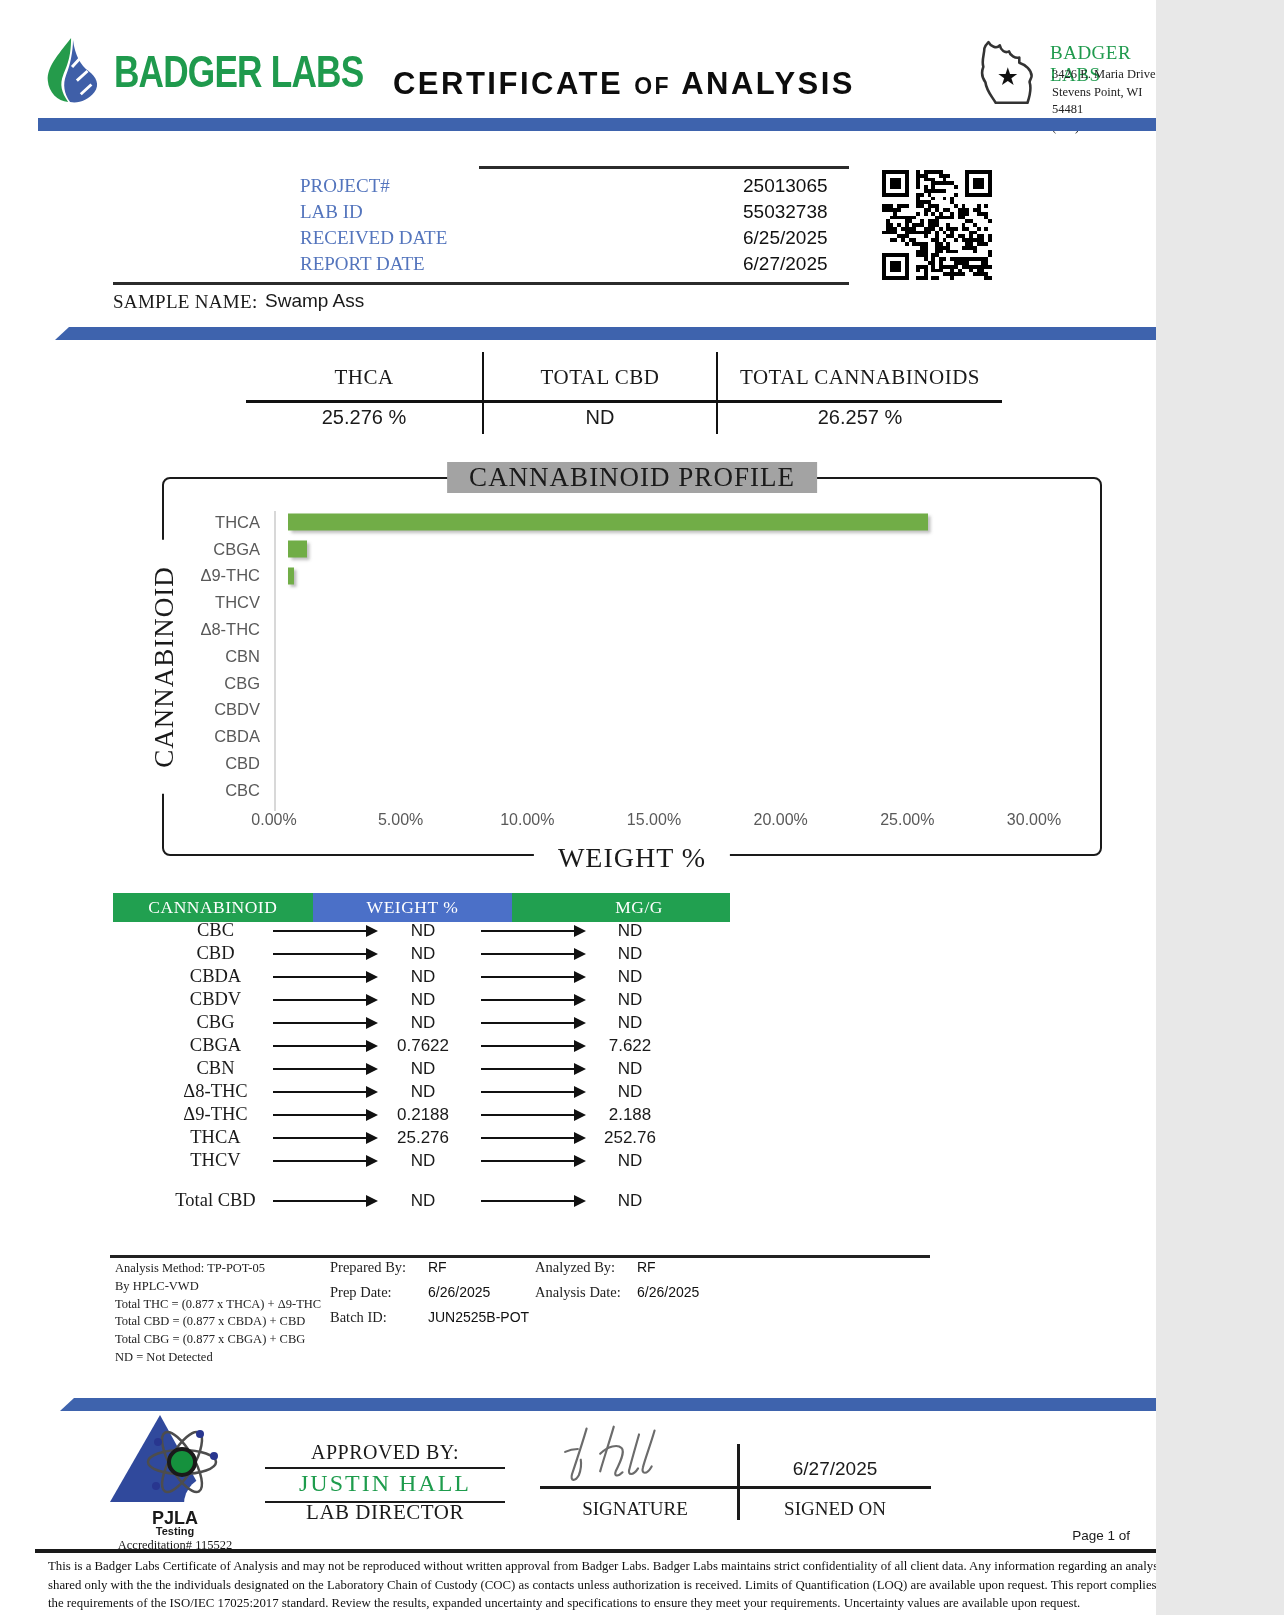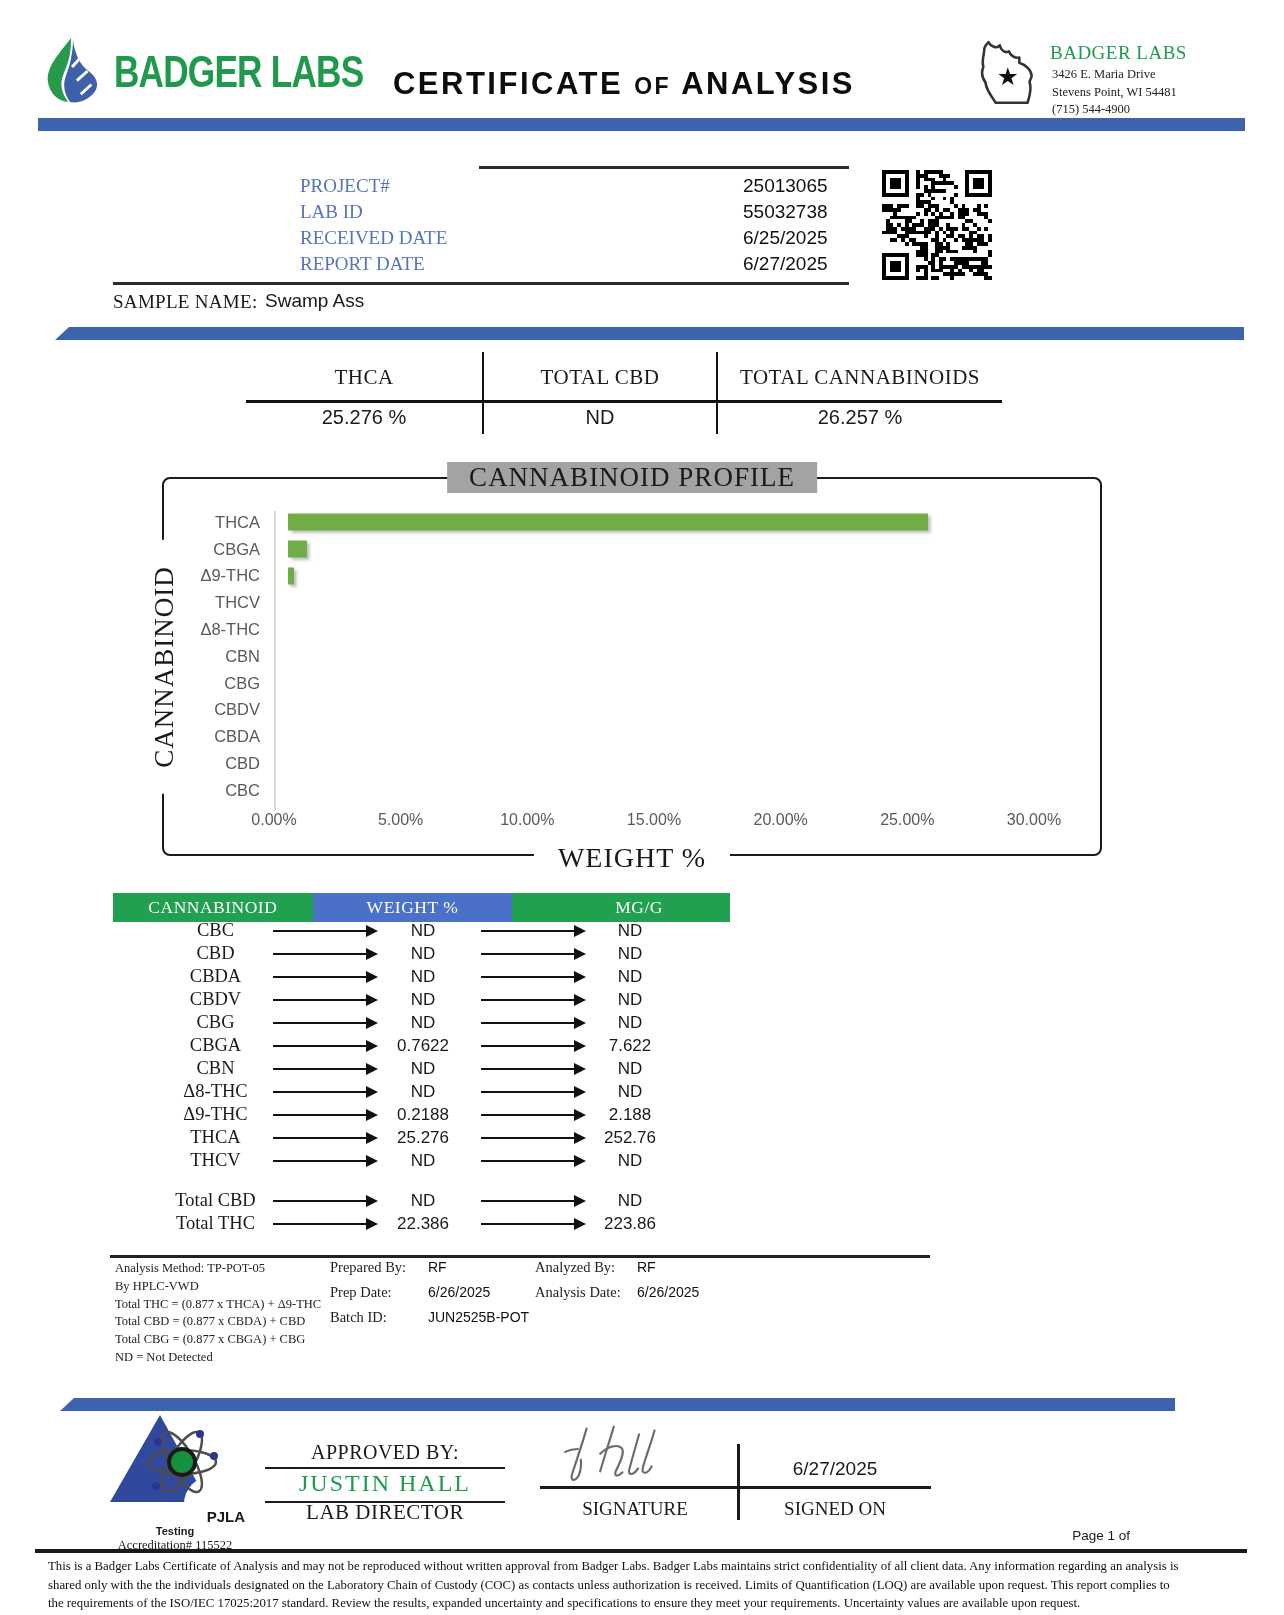--- a/index.html
+++ b/index.html
@@ -1,16 +1,16 @@
 <!DOCTYPE html>
 <html><head>
 <meta charset="utf-8">
 <style>
   html,body{margin:0;padding:0;background:#e8e8e8;}
-  .page{position:relative;width:1284px;height:1615px;background:#ffffff;overflow:hidden;
+  .page{position:relative;width:1156px;height:1615px;background:#ffffff;overflow:hidden;
         font-family:"Liberation Serif",serif;color:#1a1a1a;}
   .abs{position:absolute;}
 
   
   .brand{left:42px;top:36px;display:flex;align-items:center;gap:10px;}
   .brand-text{font-family:"Liberation Sans",sans-serif;font-weight:bold;font-size:44px;
               color:#1f9a4d;transform:scaleX(.80);transform-origin:left center;letter-spacing:-1px;white-space:nowrap;}
   .doc-title{left:378px;top:66px;width:492px;text-align:center;font-family:"Liberation Sans",sans-serif;
              font-weight:bold;color:#0d0d0d;font-size:31px;letter-spacing:2.5px;white-space:nowrap;}
   .doc-title .of{font-size:23px;}
@@ -79,22 +79,22 @@
              border-top:6px solid transparent;border-bottom:6px solid transparent;}
   .arr2{left:368px;width:95px;}
   .rt-bottomline{left:110px;top:1255px;width:820px;height:3px;background:#222;}
 
   
   .footnote-lines{left:115px;top:1260px;font-size:12.5px;line-height:1.42;color:#222;}
   .fn-label{font-size:14.5px;color:#222;}
   .fn-value{font-family:"Liberation Sans",sans-serif;font-size:14px;color:#111;}
 
   
-  .pjla-name{left:105px;top:1508px;width:140px;text-align:right;font-family:"Liberation Sans",sans-serif;
-             font-weight:bold;font-size:15px;}
+  .pjla-name{left:105px;top:1508px;width:140px;text-align:center;font-family:"Liberation Sans",sans-serif;
+             font-weight:bold;font-size:18px;}
   .pjla-sub{left:105px;top:1525px;width:140px;text-align:center;font-family:"Liberation Sans",sans-serif;
             font-weight:bold;font-size:11px;}
   .pjla-accr{left:95px;top:1538px;width:160px;text-align:center;font-size:12.5px;}
   .approved-label{left:265px;top:1441px;width:240px;text-align:center;font-size:20px;letter-spacing:.5px;
                   border-bottom:2.5px solid #1a1a1a;padding-bottom:3px;}
   .approver-name{left:265px;top:1470px;width:240px;text-align:center;font-size:24px;letter-spacing:2px;
                  color:#1e9c4d;border-bottom:2.5px solid #1a1a1a;padding-bottom:4px;}
   .approver-title{left:265px;top:1500px;width:240px;text-align:center;font-size:21px;letter-spacing:.5px;}
   .sig-line{left:540px;top:1486px;width:197px;height:2.5px;background:#1a1a1a;}
   .sig-label{left:540px;top:1498px;width:190px;text-align:center;font-size:19px;}
@@ -648,27 +648,20 @@
       </div>
     </div>
   <div class="abs totals-rows">
       <div class="rrow">
         <div class="rname">Total CBD</div>
         <div class="arr"></div>
         <div class="rval rw">ND</div>
         <div class="arr arr2"></div>
         <div class="rval rm">ND</div>
       </div>
-      <div class="rrow">
-        <div class="rname">Total THC</div>
-        <div class="arr"></div>
-        <div class="rval rw">22.386</div>
-        <div class="arr arr2"></div>
-        <div class="rval rm">223.86</div>
-      </div>
     </div>
   <div class="abs rt-bottomline"></div>
 
   <div class="abs footnote-lines">
       <div class="fline">Analysis Method: TP-POT-05</div>
       <div class="fline">By HPLC-VWD</div>
       <div class="fline">Total THC = (0.877 x  THCA) + Δ9-THC</div>
       <div class="fline">Total CBD = (0.877 x  CBDA) + CBD</div>
       <div class="fline">Total CBG = (0.877 x  CBGA) + CBG</div>
       <div class="fline">ND = Not Detected</div>

